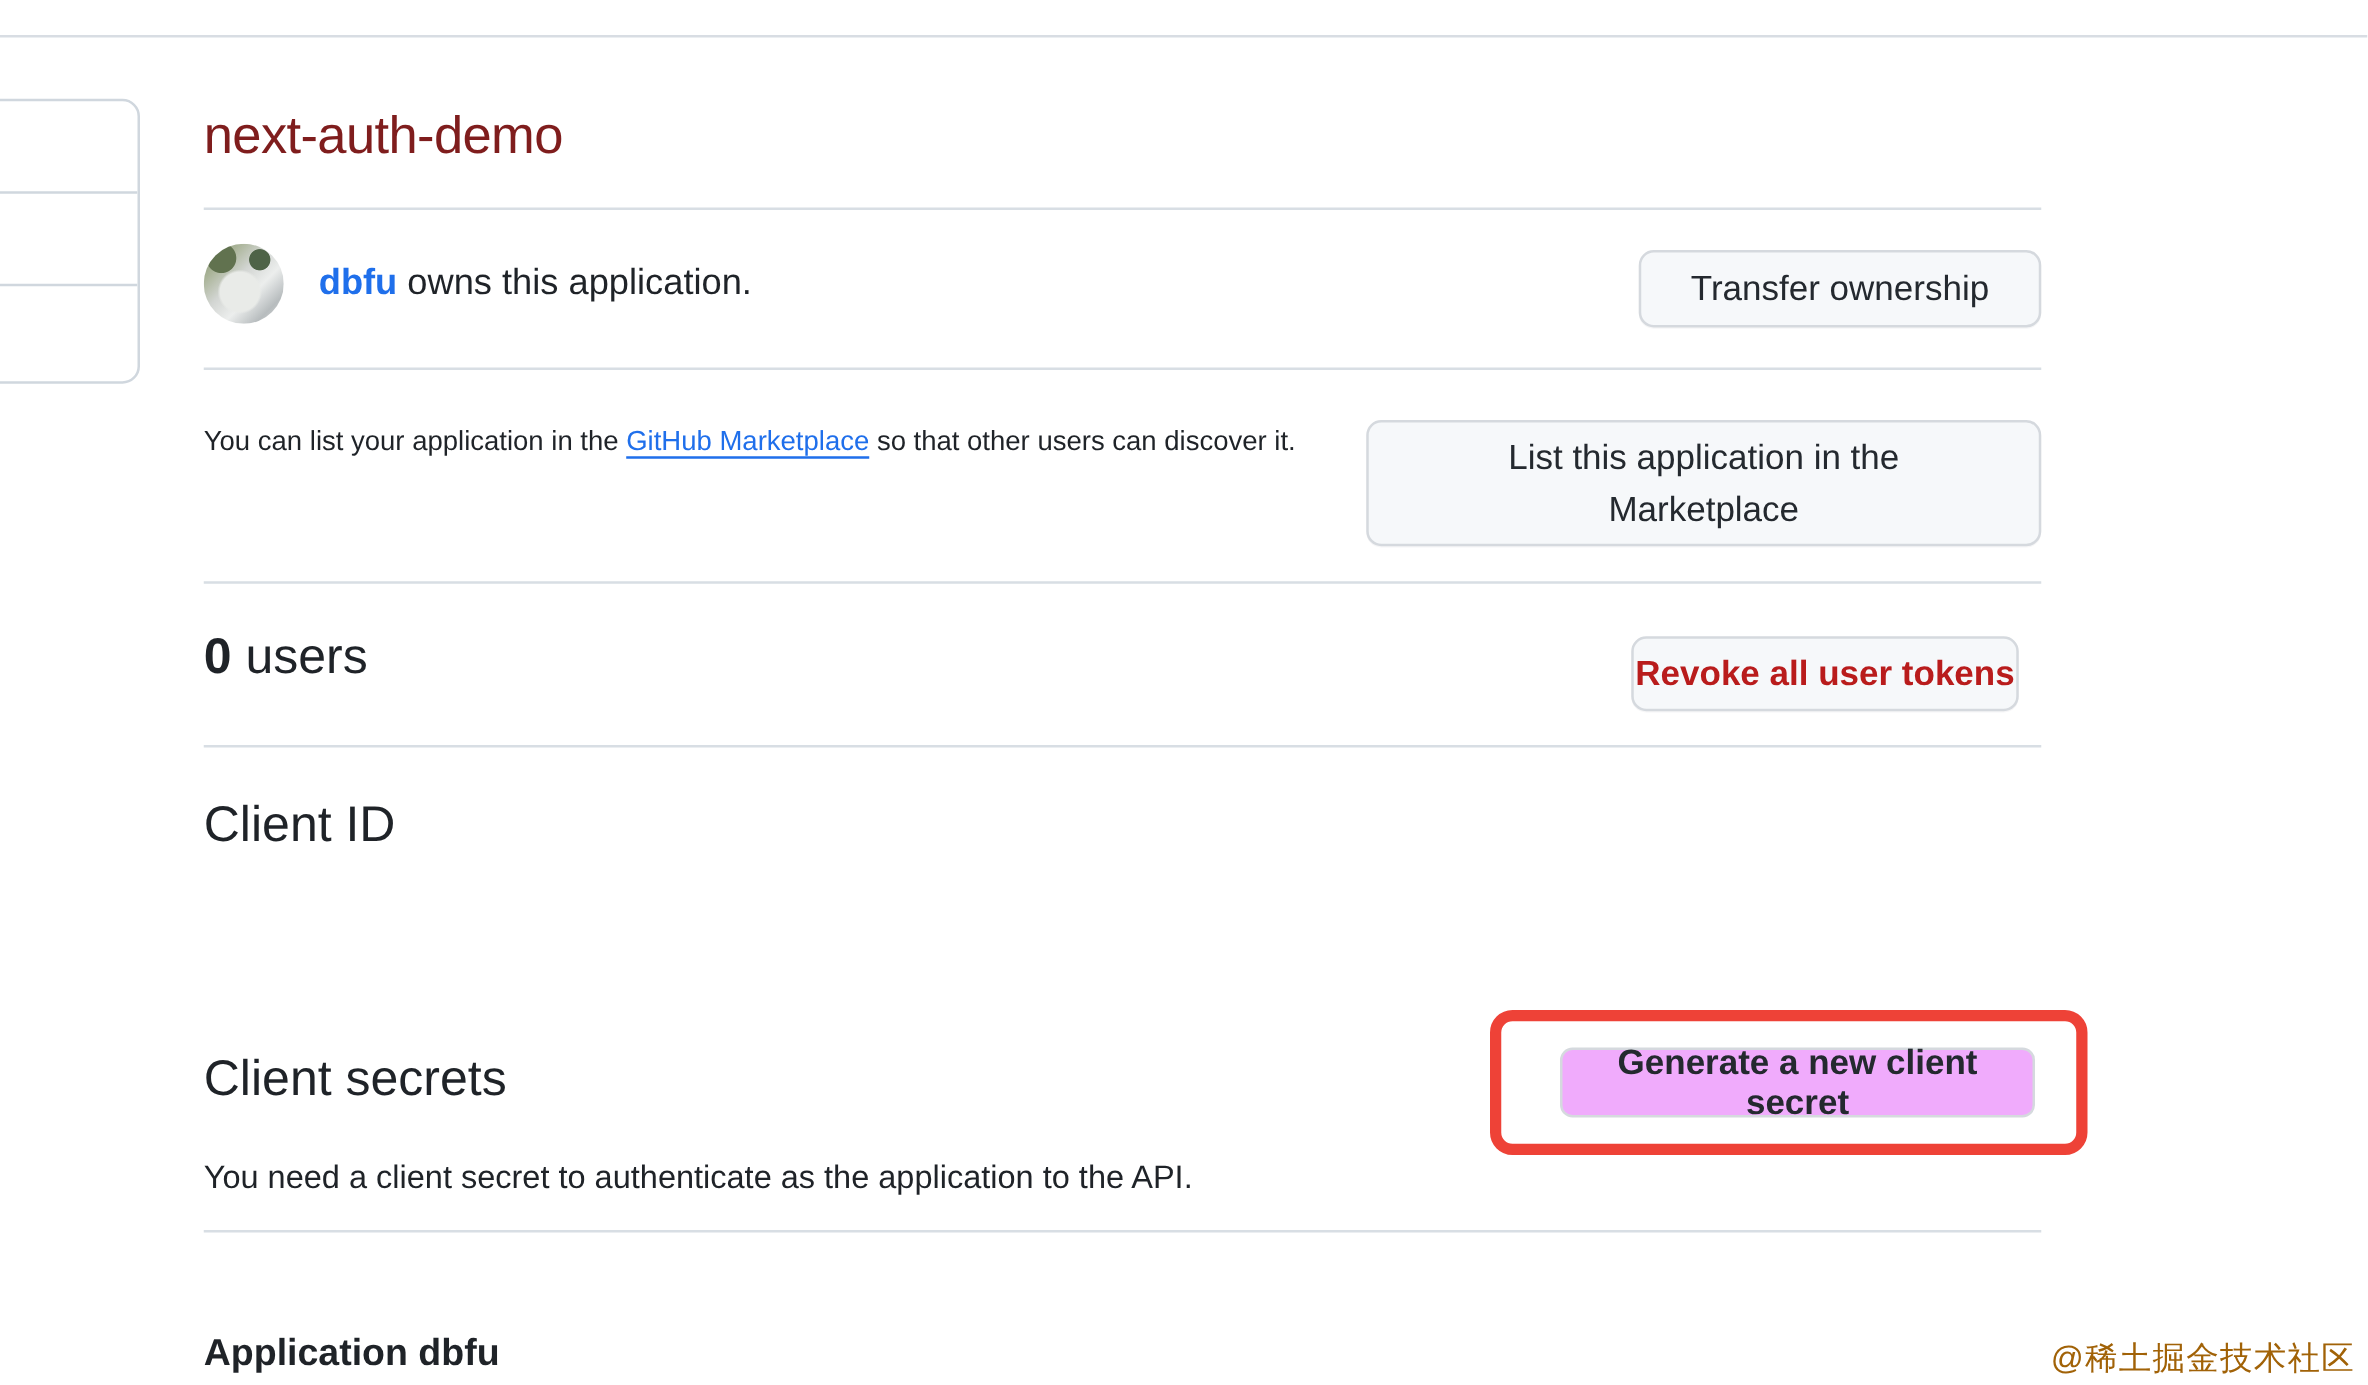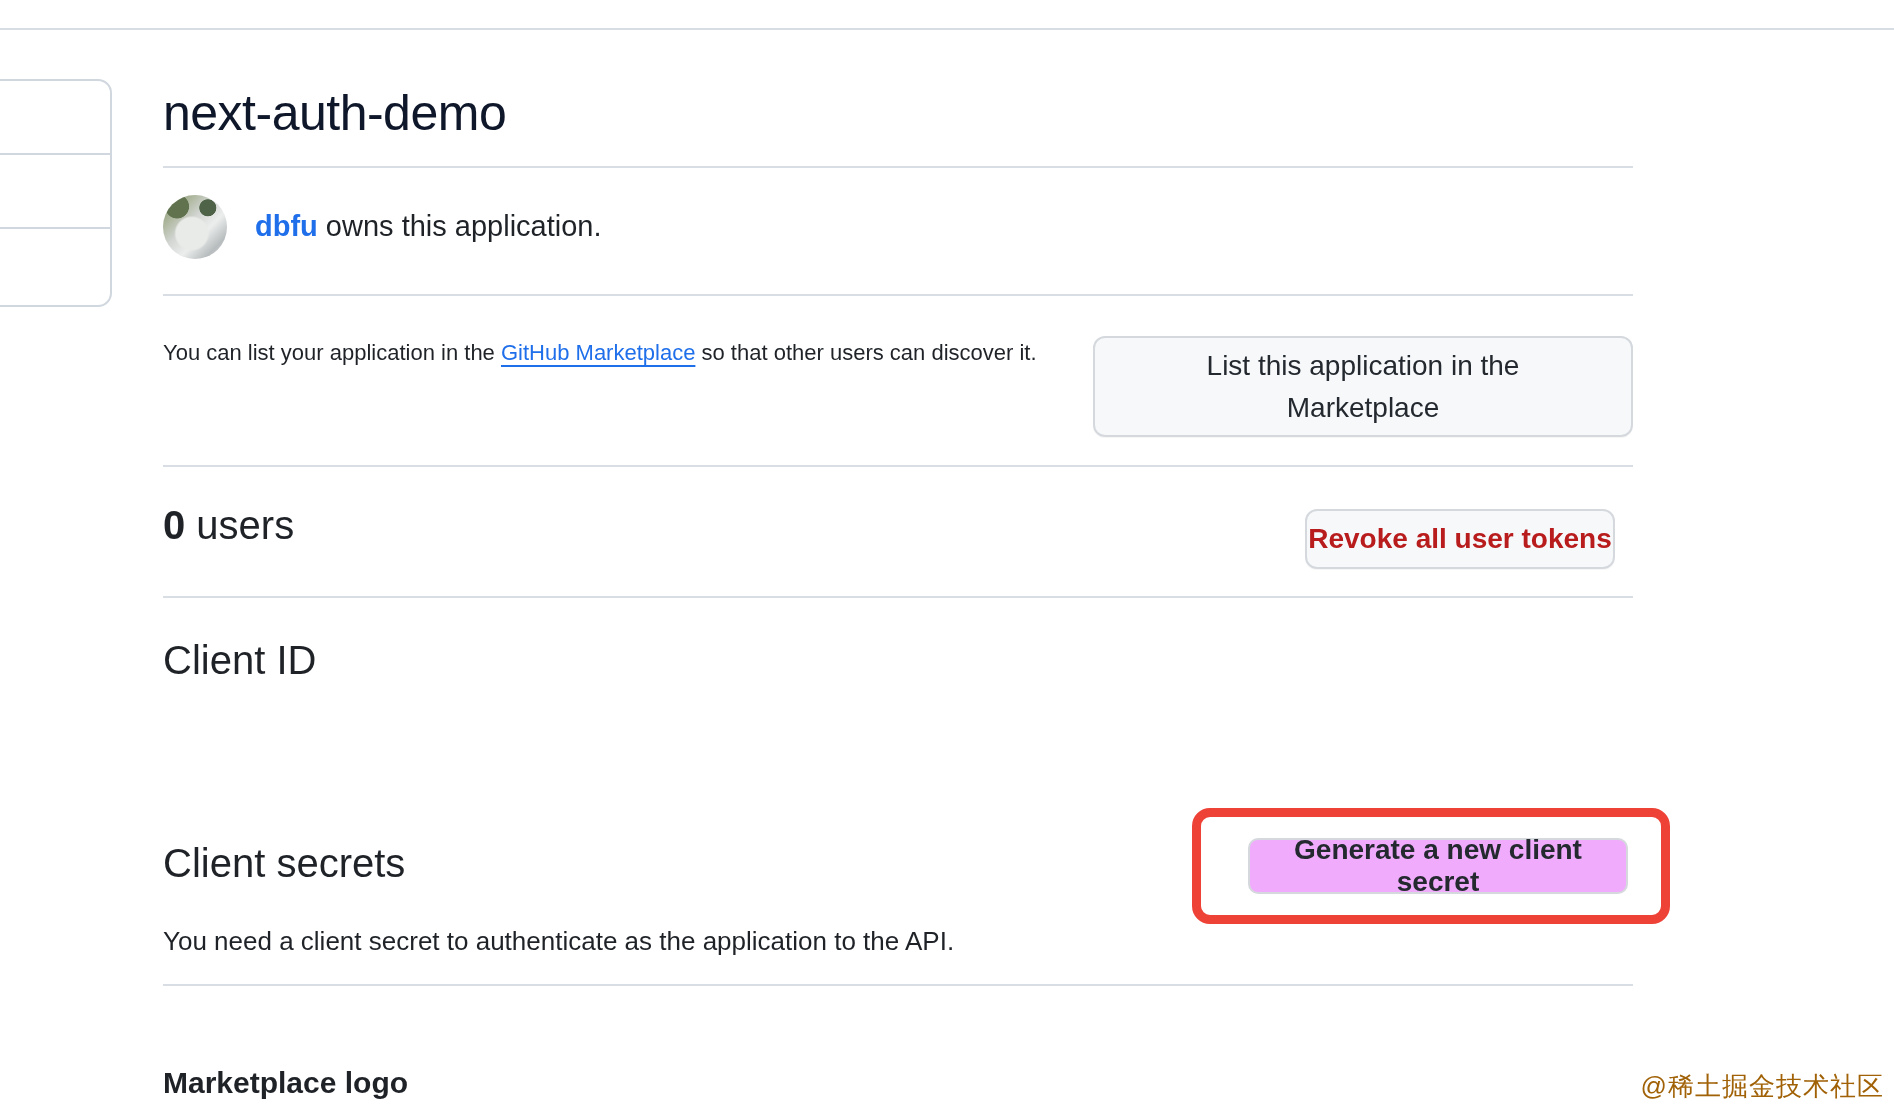--- a/index.html
+++ b/index.html
@@ -27,21 +27,21 @@
   .side-panel .row:last-child { border-bottom: none; height: 75px; }
 
   .content {
     position: absolute; left: 163px; top: 0; width: 1470px; height: 1108px;
   }
   .divider {
     position: absolute; left: 0; width: 1470px; height: 2px; background: #d8dee4;
   }
   .page-title {
     position: absolute; left: 0; top: 84px;
-    font-size: 50px; font-weight: 400; letter-spacing: -0.5px; color: #0f172a;
+    font-size: 42px; font-weight: 400; letter-spacing: -0.5px; color: #7f1d1d;
   }
   
   .owner-row { position: absolute; left: 0; top: 195px; width: 1470px; height: 66px; }
   .avatar {
     position: absolute; left: 0; top: 0; width: 64px; height: 64px;
     border-radius: 50%;
     background:
       radial-gradient(circle at 22% 18%, #61724f 0 16%, rgba(97,114,79,0) 17%),
       radial-gradient(circle at 70% 20%, #4e6347 0 12%, rgba(78,99,71,0) 13%),
       radial-gradient(circle at 45% 60%, #e9ebe8 0 30%, rgba(233,235,232,0) 34%),
@@ -130,20 +130,21 @@
 
 <main class="content">
 
   <h1 class="page-title">next-auth-demo</h1>
 
   <div class="divider d1"></div>
 
   <section class="owner-row">
     <span class="avatar"></span>
     <p class="owner-text"><a class="owner-link">dbfu</a><span> owns this application.</span></p>
+    <button class="gh-btn btn-transfer">Transfer ownership</button>
   </section>
 
   <div class="divider d2"></div>
 
   <section class="market-row">
     <p class="market-text"><span>You can list your application in the </span><a>GitHub Marketplace</a><span> so that other users can discover it.</span></p>
     <button class="gh-btn btn-market">List this application in the Marketplace</button>
   </section>
 
   <div class="divider d3"></div>
@@ -160,17 +161,17 @@
   <h2 class="section-heading secrets-heading">Client secrets</h2>
 
   <div class="red-annotation">
     <button class="btn-generate">Generate a new client secret</button>
   </div>
 
   <p class="secrets-desc">You need a client secret to authenticate as the application to the API.</p>
 
   <div class="divider d5"></div>
 
-  <h2 class="app-logo-heading">Marketplace logo</h2>
+  <h2 class="app-logo-heading">Application dbfu</h2>
 
 </main>
 
 <div class="watermark">@稀土掘金技术社区</div>
 
 </body></html>

